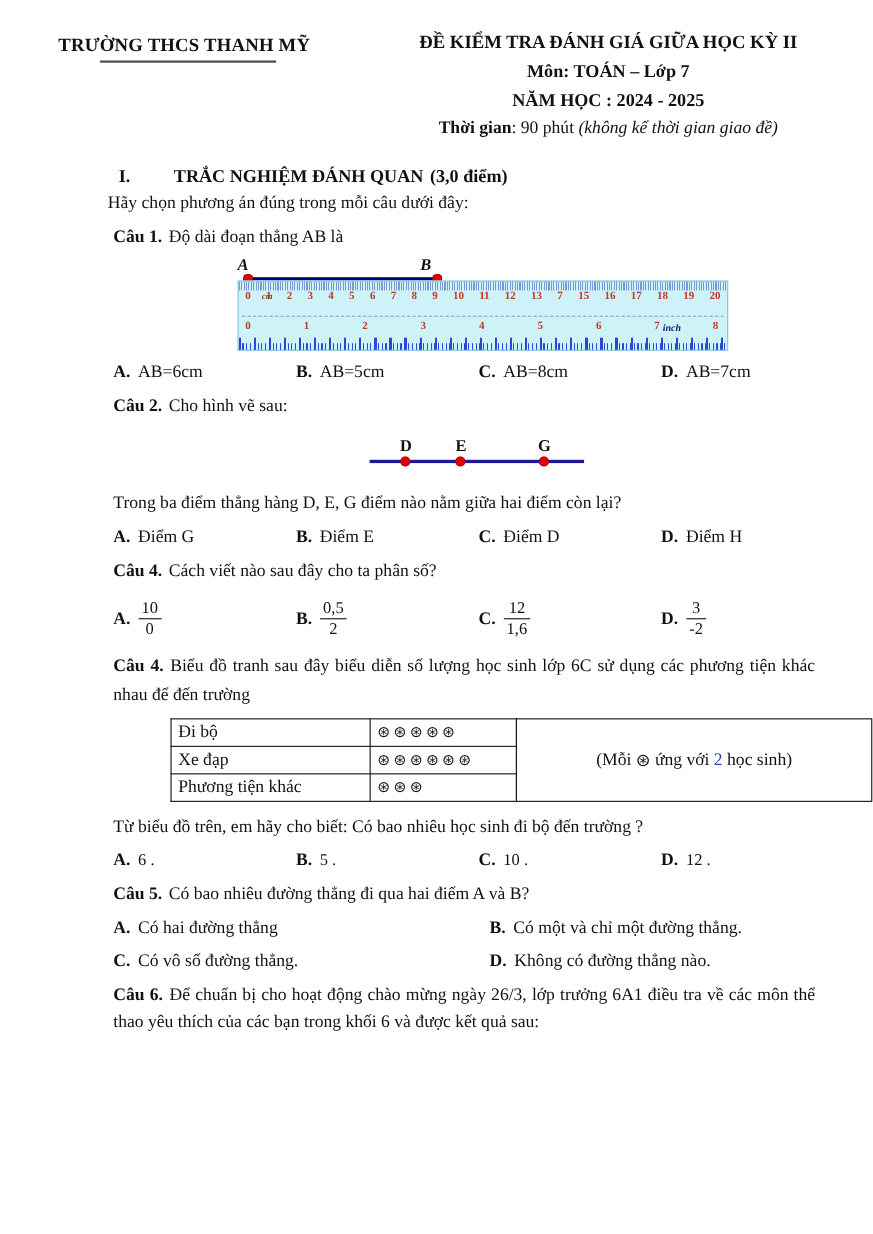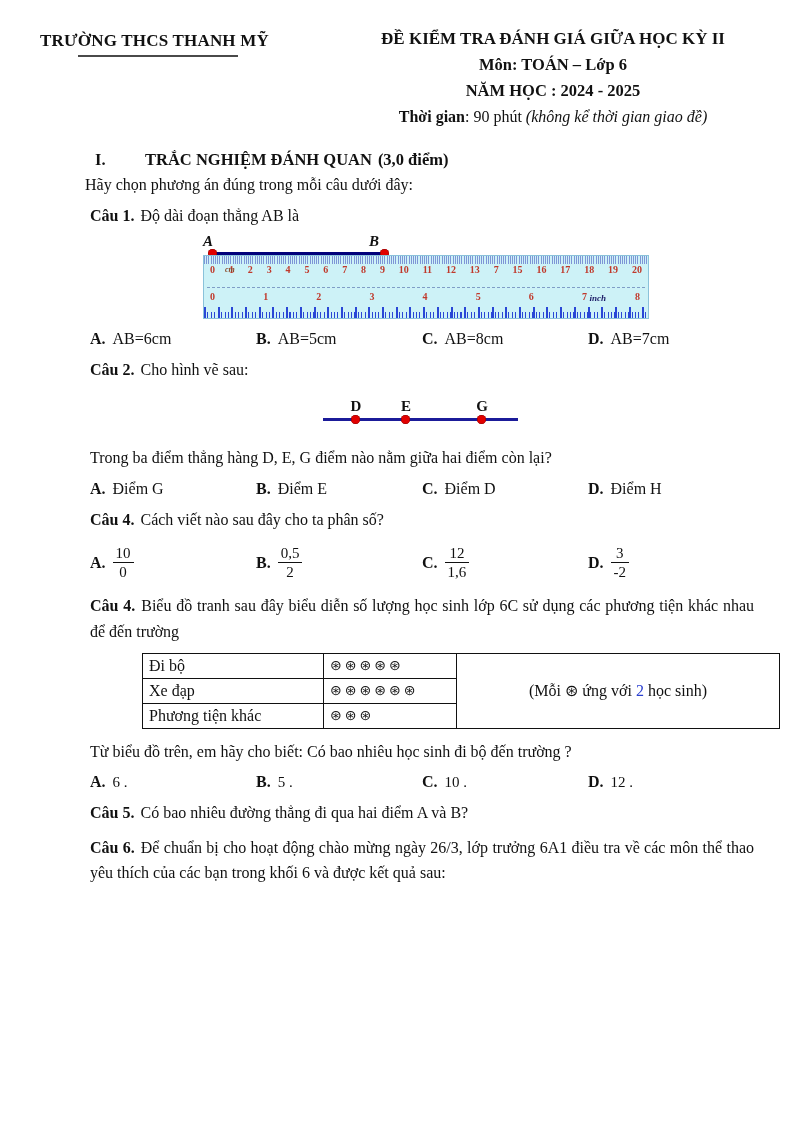--- a/index.html
+++ b/index.html
@@ -1,18 +1,18 @@
 <!DOCTYPE html>
 <html><head>
 <meta charset="utf-8">
 <style>
   html,body{margin:0;padding:0;}
   body{width:794px;height:1122px;background:#ffffff;color:#111;
        font-family:"Liberation Serif",serif;font-size:16px;overflow:hidden;}
-  .page{box-sizing:border-box;height:100%;padding:26px 40px 0;}
+  .page{box-sizing:border-box;height:100%;padding:26px 53px 0;}
 
   
   .hdr{display:flex;align-items:flex-start;}
   .school{width:312px;font-weight:bold;font-size:17px;letter-spacing:.2px;padding-top:5px;}
   .school-line{width:160px;height:0;border-bottom:2px solid #4a4a4a;margin:4px 0 0 38px;}
   .hdr-right{flex:1;text-align:center;line-height:26px;}
   .t1{font-weight:bold;font-size:17px;}
   .t2,.t3{font-weight:bold;font-size:16.5px;}
   .t4{font-size:16px;}
   .t4 .tl{font-weight:bold;}
@@ -92,21 +92,21 @@
 
 <div class="page">
 
   <div class="hdr">
     <div>
       <div class="school">TRƯỜNG THCS THANH MỸ</div>
       <div class="school-line"></div>
     </div>
     <div class="hdr-right">
       <div class="t1">ĐỀ KIỂM TRA ĐÁNH GIÁ GIỮA HỌC KỲ II</div>
-      <div class="t2">Môn: TOÁN – Lớp 6</div>
+      <div class="t2">Môn: TOÁN – Lớp 7</div>
       <div class="t3">NĂM HỌC : 2024 - 2025</div>
       <div class="t4"><span class="tl">Thời gian</span><span>: 90 phút </span><span class="tn">(không kể thời gian giao đề)</span></div>
     </div>
   </div>
 
   <div class="sec">
     <span class="num">I.</span><span>TRẮC NGHIỆM ĐÁNH QUAN</span><span class="pts">(3,0 điểm)</span>
   </div>
   <div class="instr">Hãy chọn phương án đúng trong mỗi câu dưới đây:</div>
 
@@ -248,16 +248,22 @@
 
   <div class="opts opts-num">
       <span class="opt"><b class="olab">A.</b><span class="otext">6 .</span></span>
       <span class="opt"><b class="olab">B.</b><span class="otext">5 .</span></span>
       <span class="opt"><b class="olab">C.</b><span class="otext">10 .</span></span>
       <span class="opt"><b class="olab">D.</b><span class="otext">12 .</span></span>
     </div>
 
   <p class="stem"><b>Câu 5.</b><span>Có bao nhiêu đường thẳng đi qua hai điểm A và B?</span></p>
 
+  <div class="opts opts2">
+      <span class="opt"><b class="olab">A.</b><span class="otext">Có hai đường thẳng</span></span>
+      <span class="opt"><b class="olab">B.</b><span class="otext">Có một và chỉ một đường thẳng.</span></span>
+      <span class="opt"><b class="olab">C.</b><span class="otext">Có vô số đường thẳng.</span></span>
+      <span class="opt"><b class="olab">D.</b><span class="otext">Không có đường thẳng nào.</span></span>
+    </div>
 
   <p class="stem just"><b>Câu 6.</b><span>Để chuẩn bị cho hoạt động chào mừng ngày 26/3, lớp trưởng 6A1 điều tra về các môn thể thao yêu thích của các bạn trong khối 6 và được kết quả sau:</span></p>
 
 </div>
 
 </body></html>

